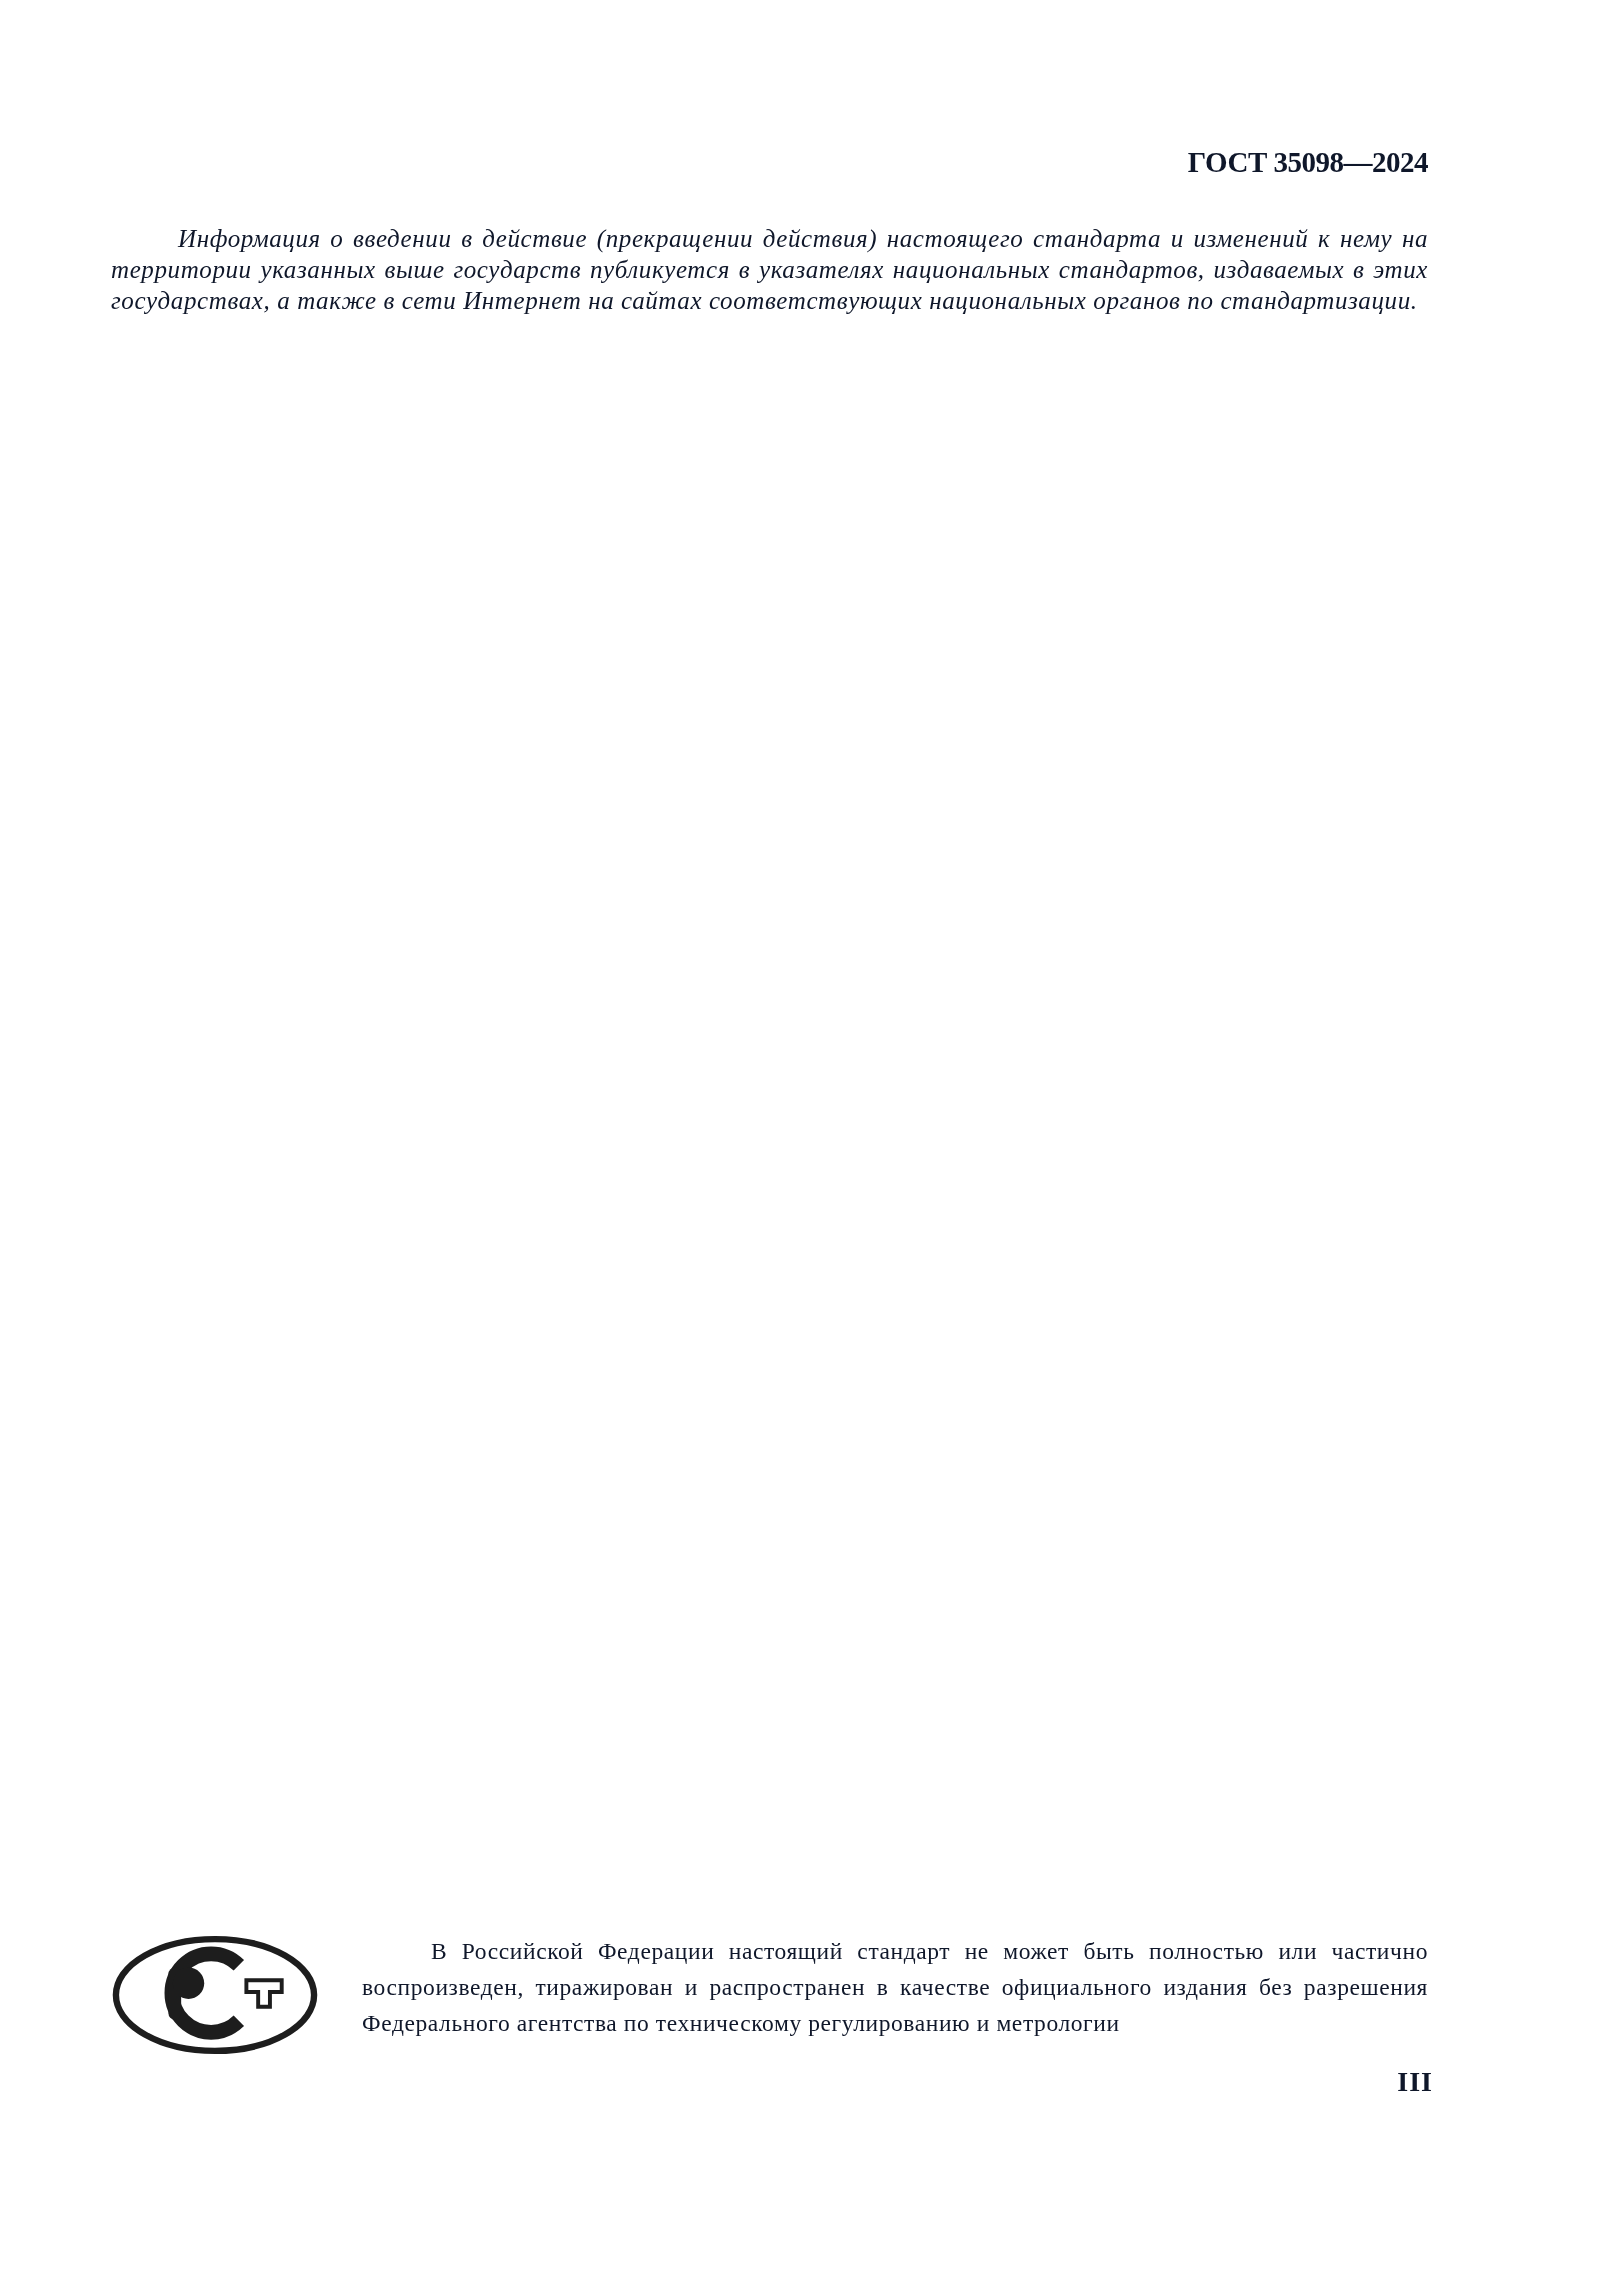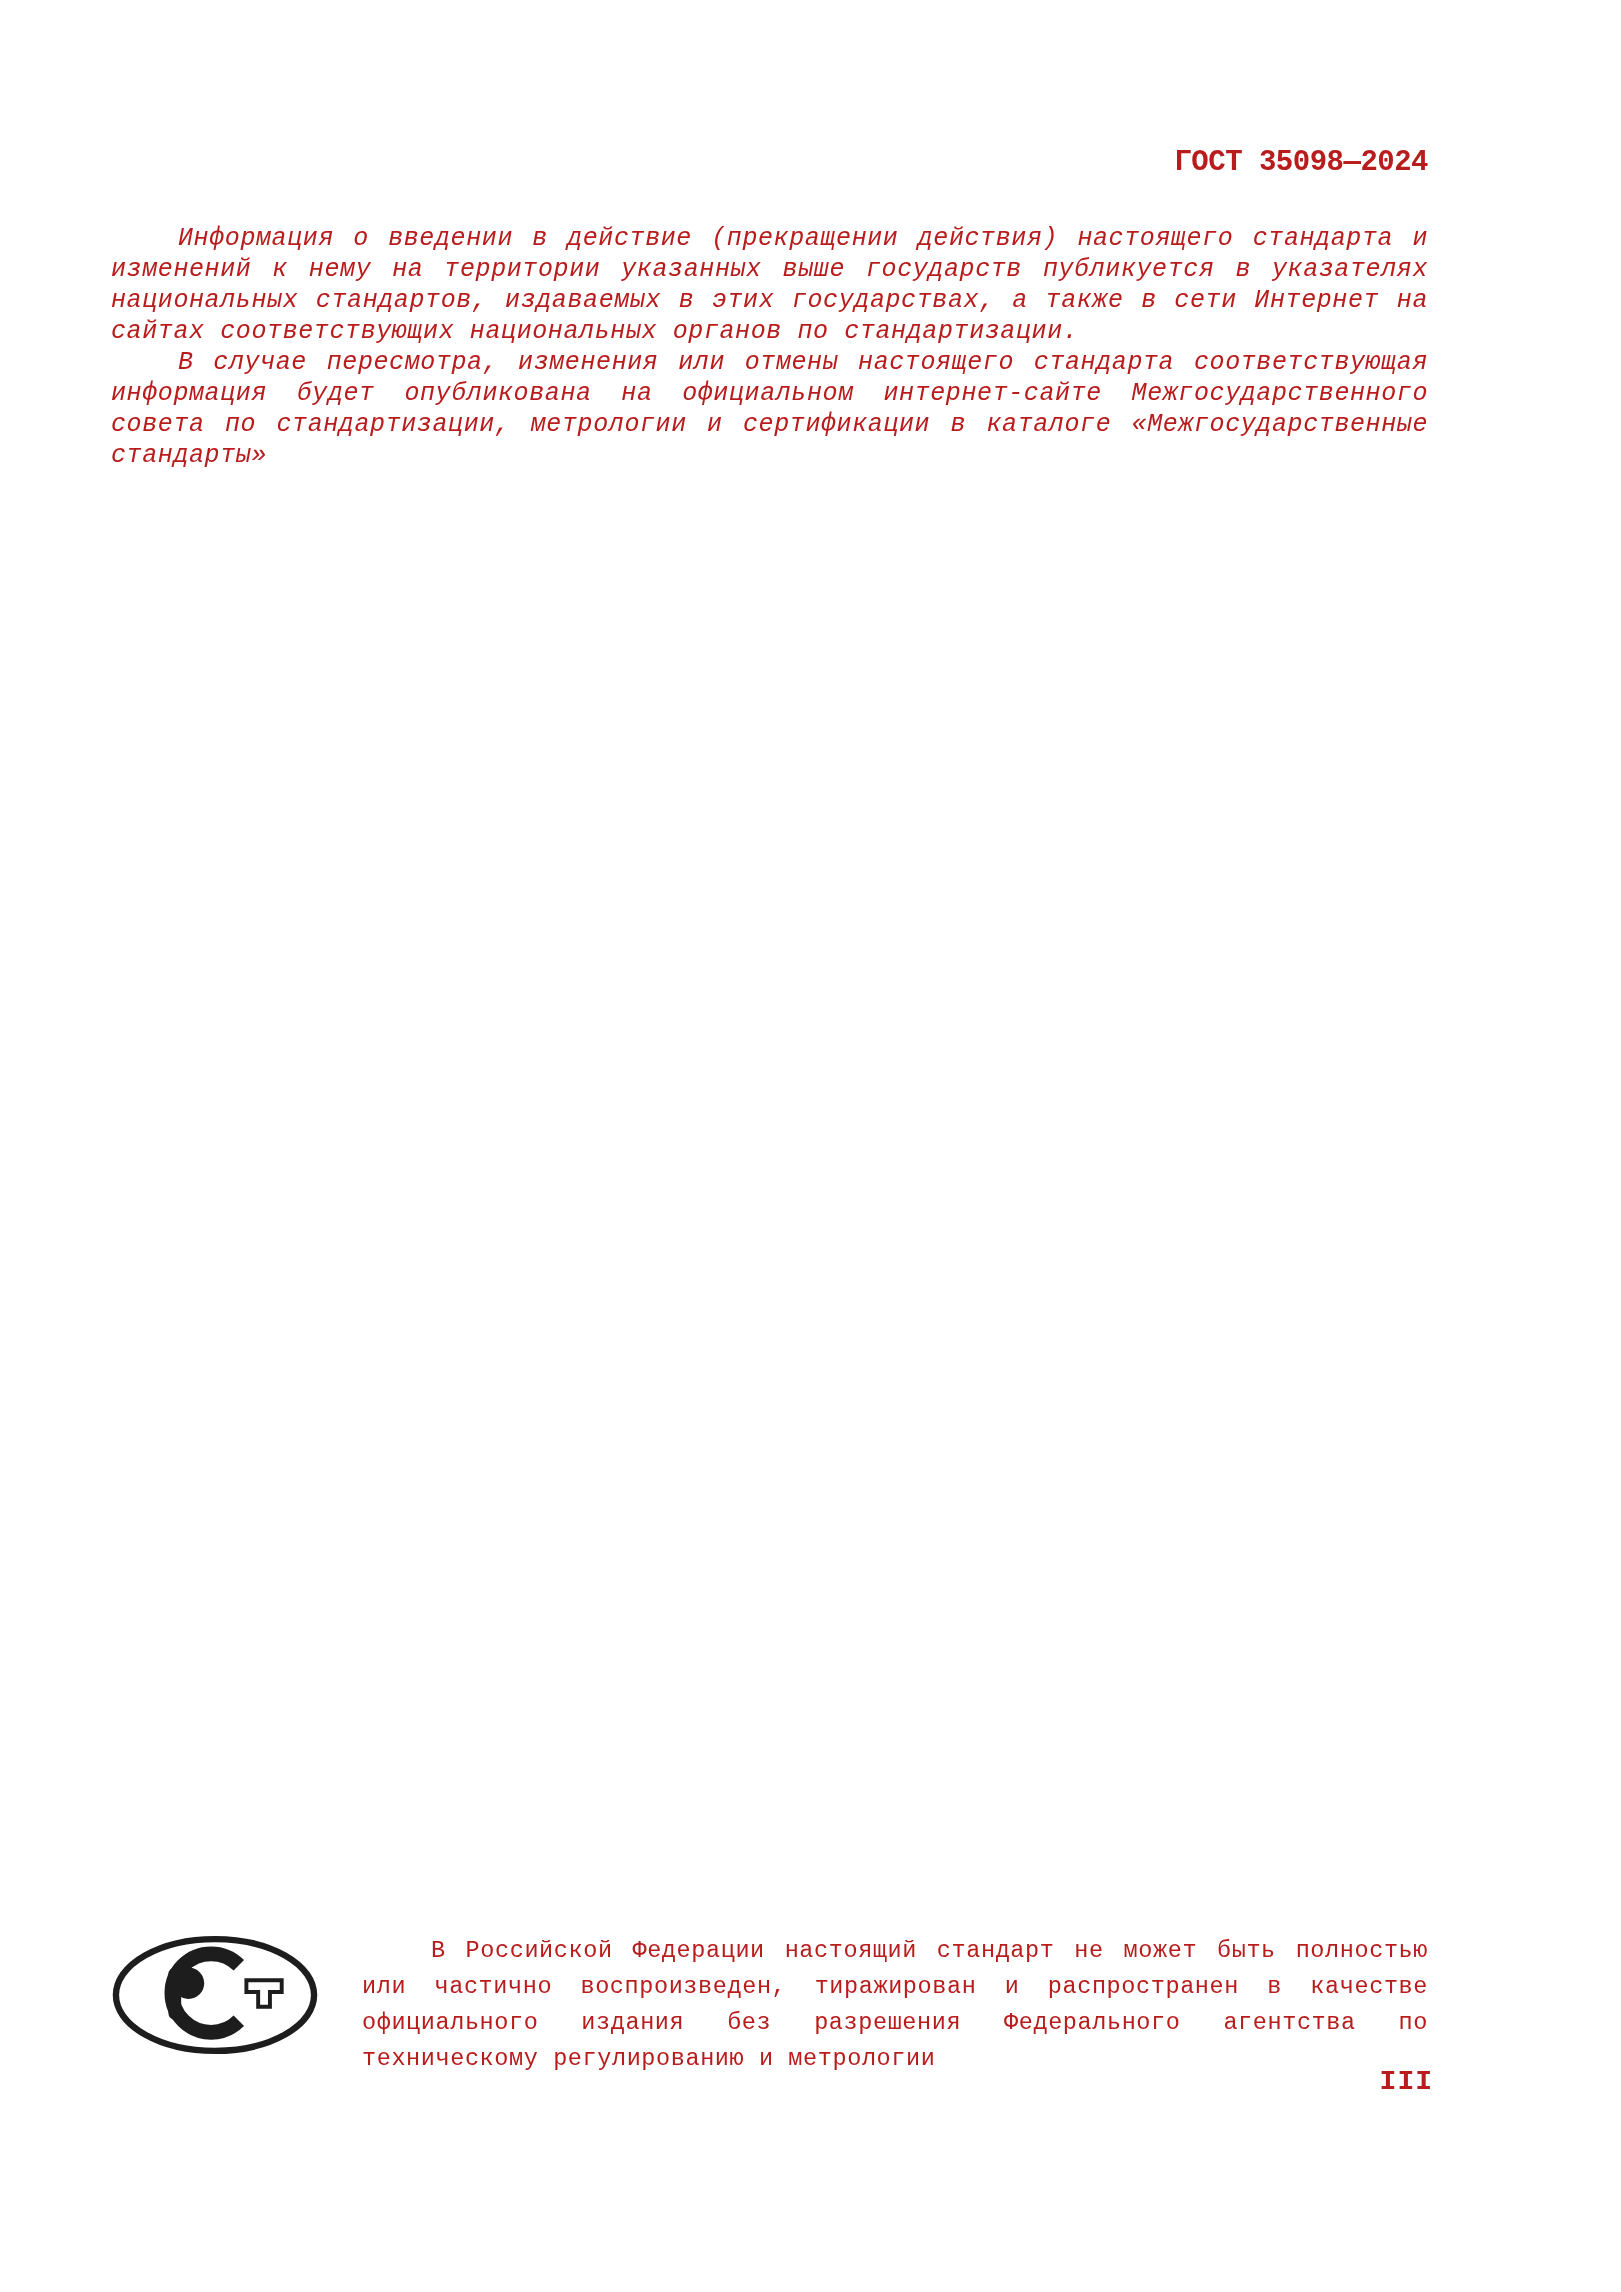--- a/index.html
+++ b/index.html
@@ -5,22 +5,22 @@
   html, body {
     margin: 0;
     padding: 0;
     background: #ffffff;
   }
   .page {
     position: relative;
     width: 1621px;
     height: 2120px;
     background: #ffffff;
-    color: #b91c1c;
-    font-family: Liberation Mono, monospace;
+    color: #0f172a;
+    font-family: Liberation Serif, serif;
     overflow: hidden;
   }
 
   
   .std-code {
     position: absolute;
     top: 146px;
     right: 193px;
     font-size: 29px;
     font-weight: bold;
@@ -88,21 +88,20 @@
 </style>
 </head>
 <body>
 
 <div class="page">
 
   <div class="std-code">ГОСТ 35098—2024</div>
 
   <div class="intro">
     <p>Информация о введении в действие (прекращении действия) настоящего стандарта и изменений к нему на территории указанных выше государств публикуется в указателях национальных стандартов, издаваемых в этих государствах, а также в сети Интернет на сайтах соответствующих национальных органов по стандартизации.</p>
-    <p>В случае пересмотра, изменения или отмены настоящего стандарта соответствующая информация будет опубликована на официальном интернет-сайте Межгосударственного совета по стандартизации, метрологии и сертификации в каталоге «Межгосударственные стандарты»</p>
   </div>
 
 
   <svg class="logo" width="206" height="120" viewBox="0 0 210 122" xmlns="http://www.w3.org/2000/svg">
 
     <ellipse cx="105" cy="61" rx="101" ry="57" fill="none" stroke="#1d1d1d" stroke-width="6.5"></ellipse>
 
     <path d="M 129.3 30.7 A 40 40 0 1 0 129.3 87.3" fill="none" stroke="#1d1d1d" stroke-width="15"></path>
 
     <rect x="57.5" y="33" width="13" height="53" rx="6.5" fill="#1d1d1d"></rect>

